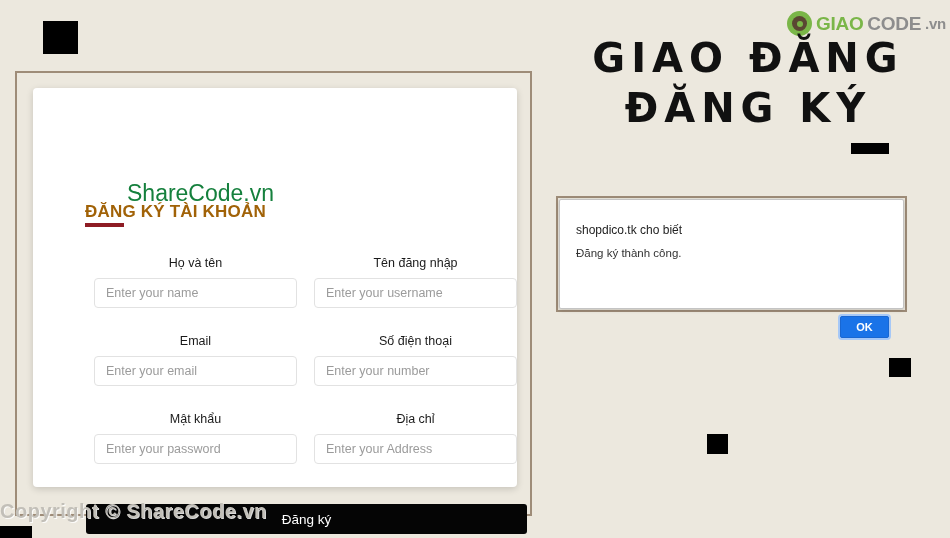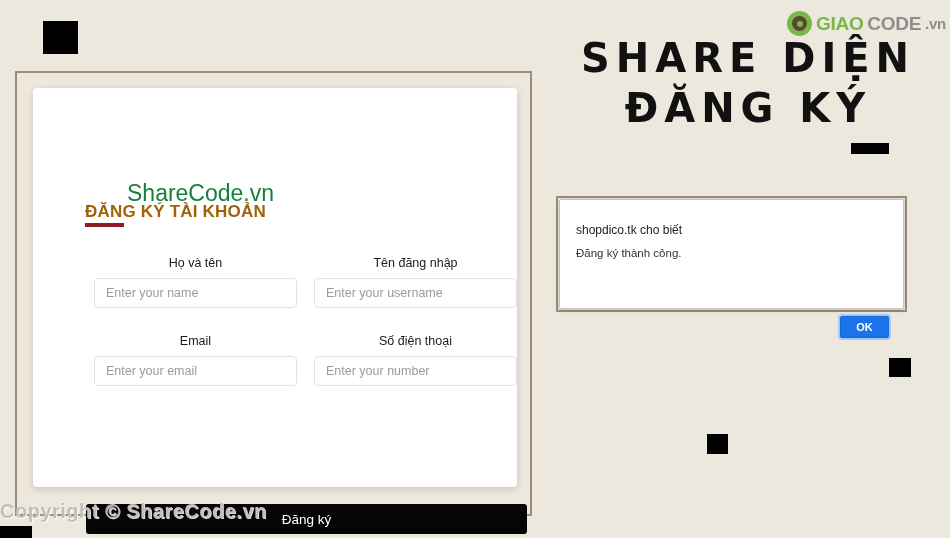--- a/index.html
+++ b/index.html
@@ -163,21 +163,21 @@
   <div class="deco" id="deco-bl"></div>
 
   <div id="logo">
     <span id="logo-mark"></span>
     <span class="logo-text" id="logo-share">GIAO</span>
       <span class="logo-text" id="logo-code">CODE</span>
       <span class="logo-text" id="logo-vn">.vn</span>
   </div>
 
   <div id="title-block">
-    <div class="title-line">SHARE DIỆN</div>
+    <div class="title-line">GIAO ĐĂNG</div>
     <div class="title-line">ĐĂNG KÝ</div>
   </div>
 
   <div id="frame"></div>
 
   <div id="card">
     <div id="card-watermark">ShareCode.vn</div>
     <div id="card-heading">ĐĂNG KÝ TÀI KHOẢN</div>
     <div id="heading-underline"></div>
 
@@ -197,20 +197,30 @@
         <div class="field">
           <label class="field-label">Email</label>
           <input class="field-input" type="text" placeholder="Enter your email" style="">
         </div>
         <div class="field">
           <label class="field-label">Số điện thoại</label>
           <input class="field-input" type="text" placeholder="Enter your number" style="">
         </div>
       </div>
 
+      <div class="row">
+        <div class="field">
+          <label class="field-label">Mật khẩu</label>
+          <input class="field-input" type="text" placeholder="Enter your password" style="">
+        </div>
+        <div class="field">
+          <label class="field-label">Địa chỉ</label>
+          <input class="field-input" type="text" placeholder="Enter your Address" style="">
+        </div>
+      </div>
     </div>
 
     <button id="submit-button">Đăng ký</button>
   </div>
 
   <div id="dialog-outline"></div>
   <div id="dialog">
     <div id="dialog-title">shopdico.tk cho biết</div>
     <div id="dialog-message">Đăng ký thành công.</div>
     <button id="dialog-ok">OK</button>

